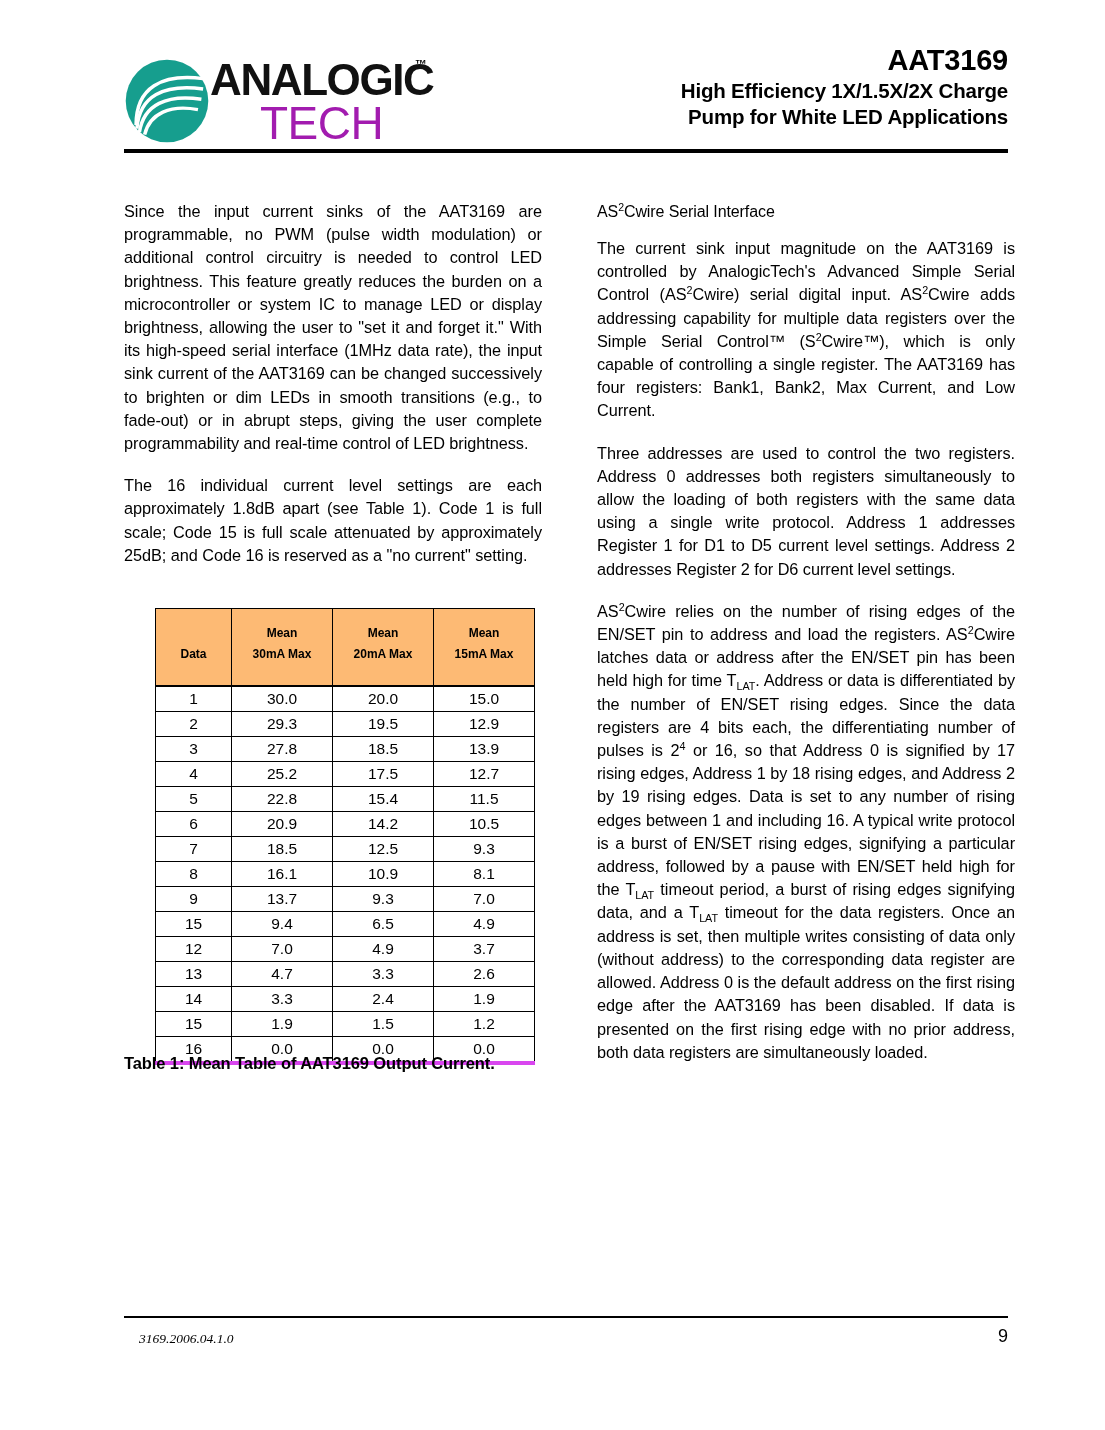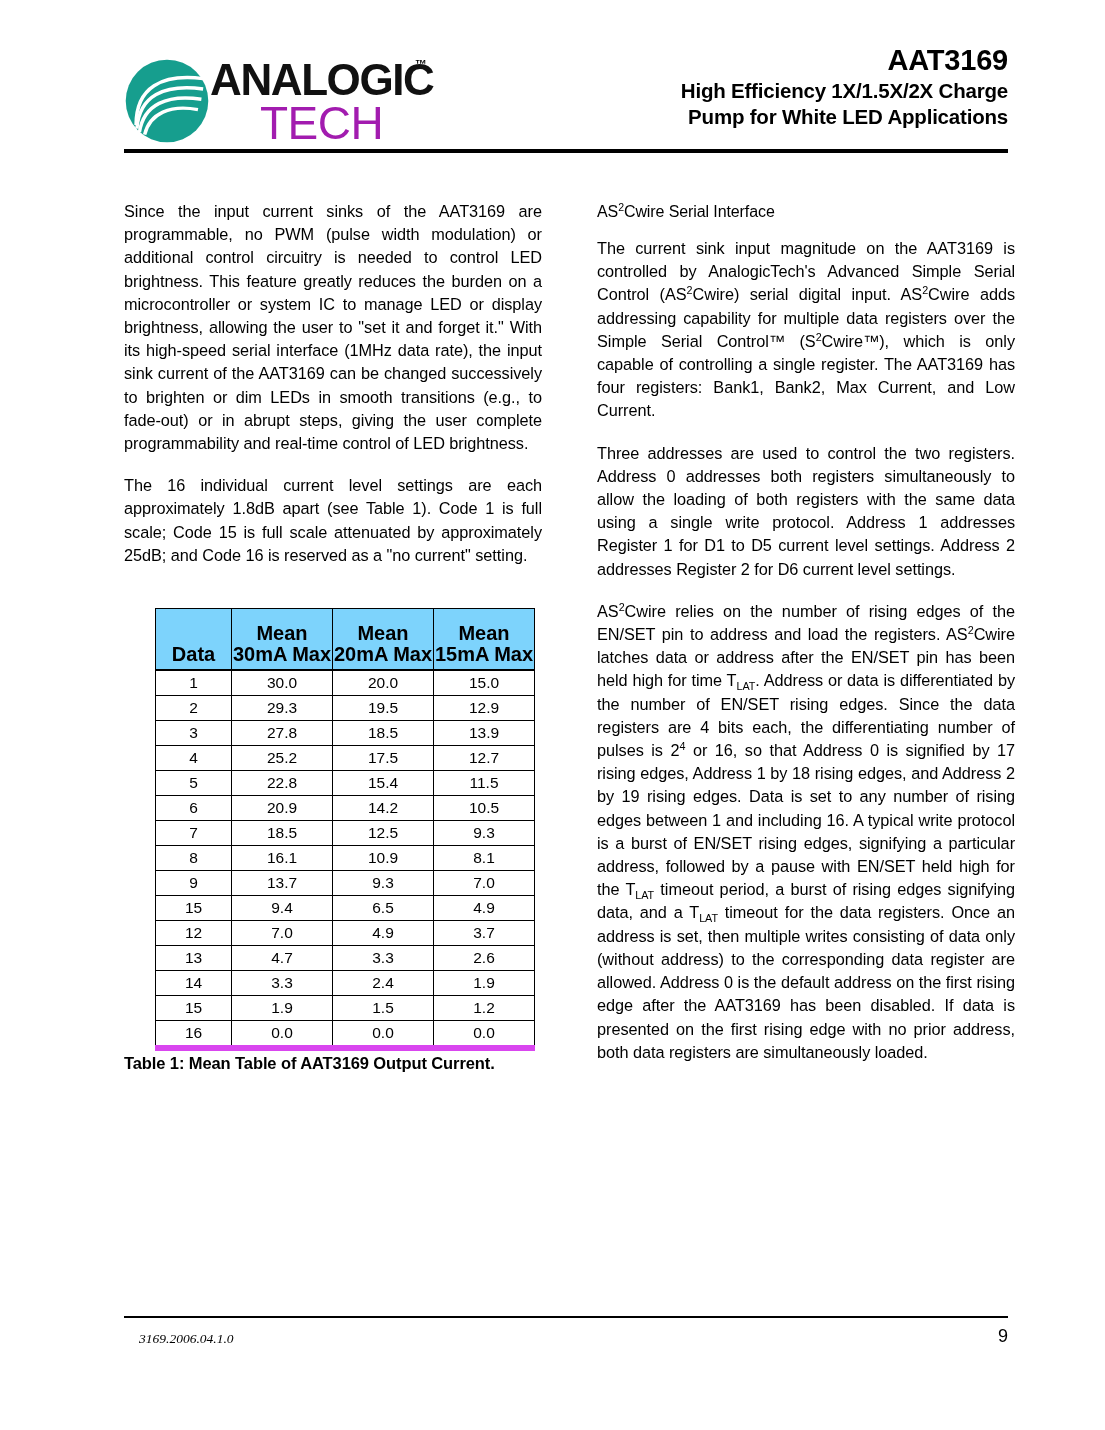--- a/index.html
+++ b/index.html
@@ -158,39 +158,39 @@
     table-layout: fixed;
     font-size: 15.5px;
   }
   table.meantable th,
   table.meantable td {
     border: 1px solid #000000;
     text-align: center;
     padding: 0;
   }
   table.meantable thead th {
-    background: #7dd3fc;
-    font-weight: bold;
-    font-size: 20px;
+    background: #fdba74;
+    font-weight: bold;
+    font-size: 12px;
     line-height: 21px;
     height: 56px;
     vertical-align: bottom;
-    padding-bottom: 4px;
+    padding-bottom: 20px;
     border-bottom: 2px solid #000000;
   }
   table.meantable thead th.data-head {
     vertical-align: bottom;
   }
   table.meantable tbody td {
     height: 24px;
     line-height: 24px;
     background: #ffffff;
   }
   table.meantable tbody tr:last-child td {
-    border-bottom: 6px solid #d946ef;
+    border-bottom: 4px solid #d946ef;
     text-align: center;
   }
   col.c-data { width: 76px; }
   col.c-v    { width: 101px; }
 
   .table-caption {
     position: absolute;
     left: 124px;
     top: 1052px;
     width: 420px;

